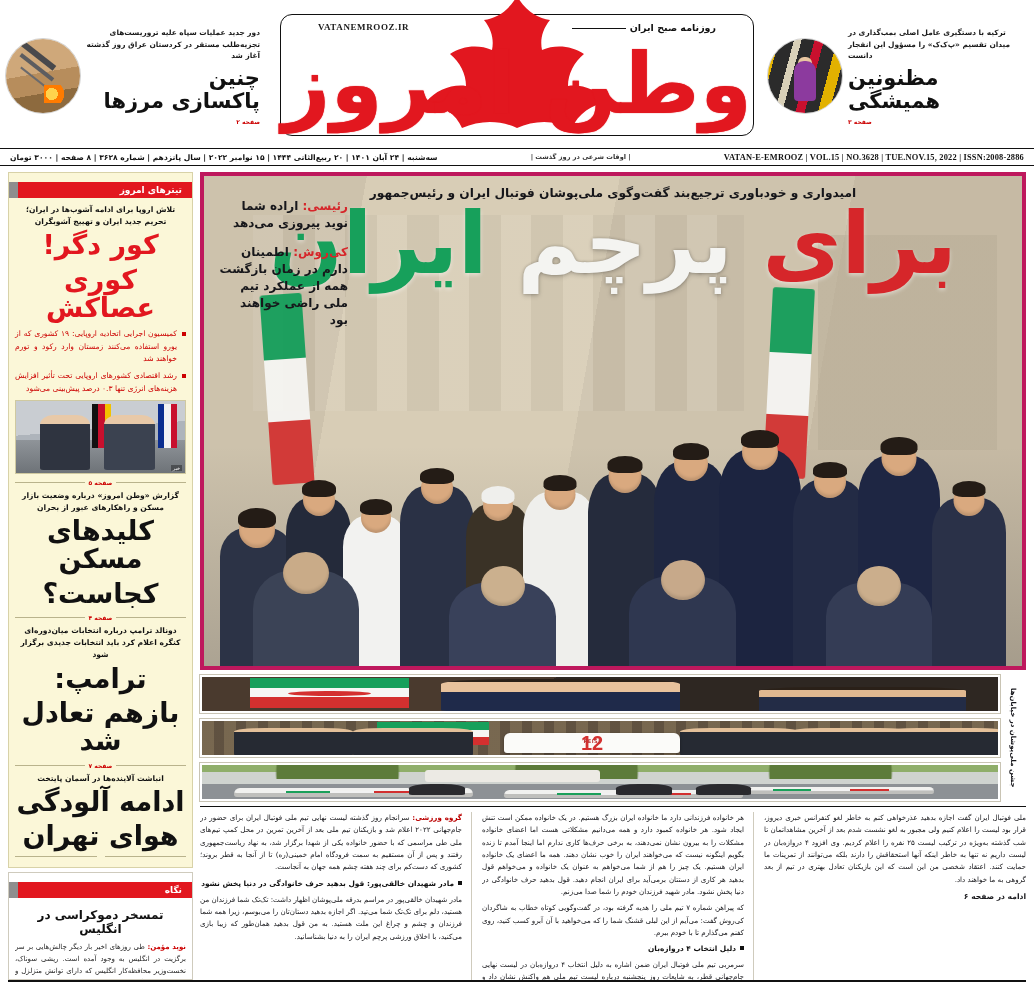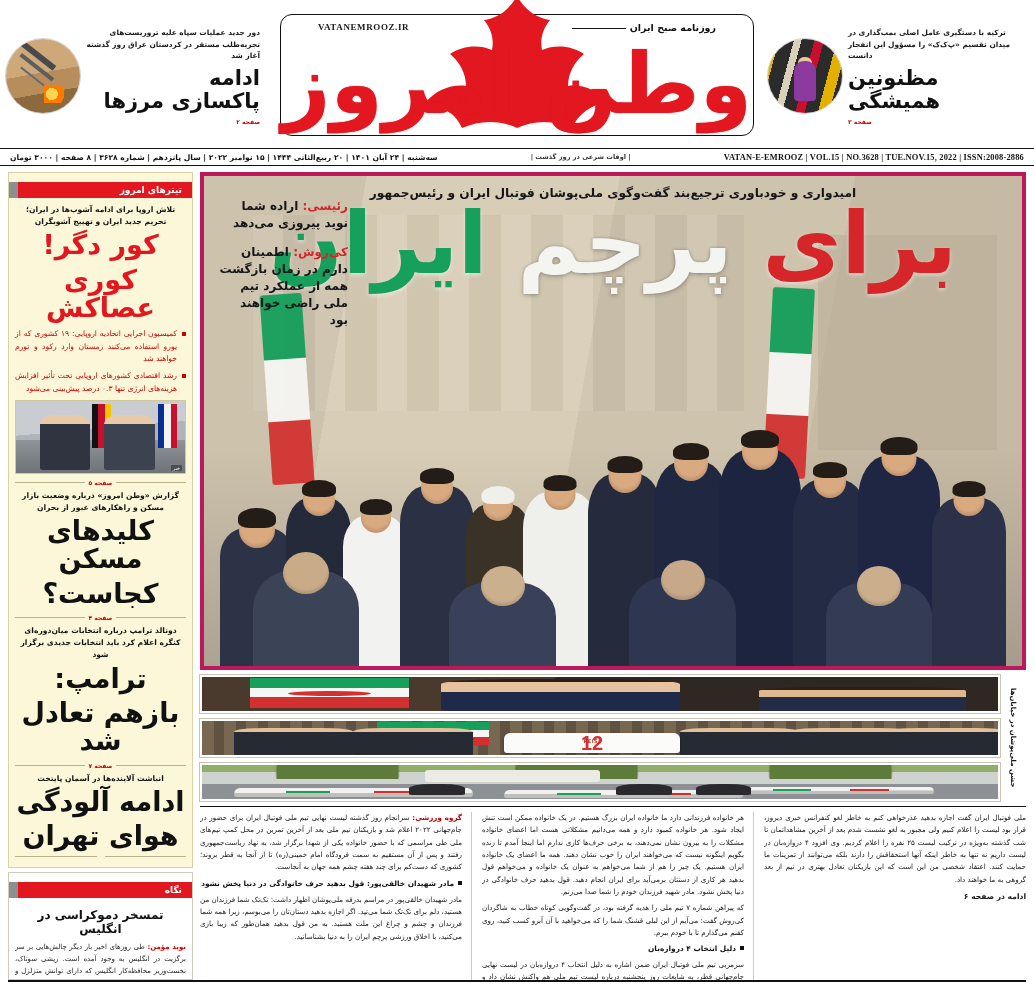--- a/index.html
+++ b/index.html
@@ -646,21 +646,21 @@
                  C14 94 30 88 44 90 C44 78 38 66 28 58 C40 50 56 48 70 54
                  C72 44 70 34 62 24 C74 22 86 16 95 0 Z" fill="#e2171f"></path>
       </svg>
       <div class="wordmark">وطن امروز</div>
     </div>
 
     <div class="promo promo-right">
       <div class="promo-thumb thumb-rocket"></div>
       <div class="promo-text">
         <div class="promo-kicker">دور جدید عملیات سپاه علیه تروریست‌های تجزیه‌طلب مستقر در کردستان عراق روز گذشته آغاز شد</div>
-        <div class="promo-head">ادامه</div>
+        <div class="promo-head">چنین</div>
         <div class="promo-head">پاکسازی مرزها</div>
         <div class="promo-page">صفحه ۲</div>
       </div>
     </div>
   </div>
 
   <div class="infostrip">
     <div class="info-en">VATAN-E-EMROOZ | VOL.15 | NO.3628 | TUE.NOV.15, 2022 | ISSN:2008-2886</div>
     <div class="info-mid">| اوقات شرعی در روز گذشت |</div>
     <div class="info-fa">سه‌شنبه | ۲۴ آبان ۱۴۰۱ | ۲۰ ربیع‌الثانی ۱۴۴۴ | ۱۵ نوامبر ۲۰۲۲ | سال پانزدهم | شماره ۳۶۲۸ | ۸ صفحه | ۳۰۰۰ تومان</div>

